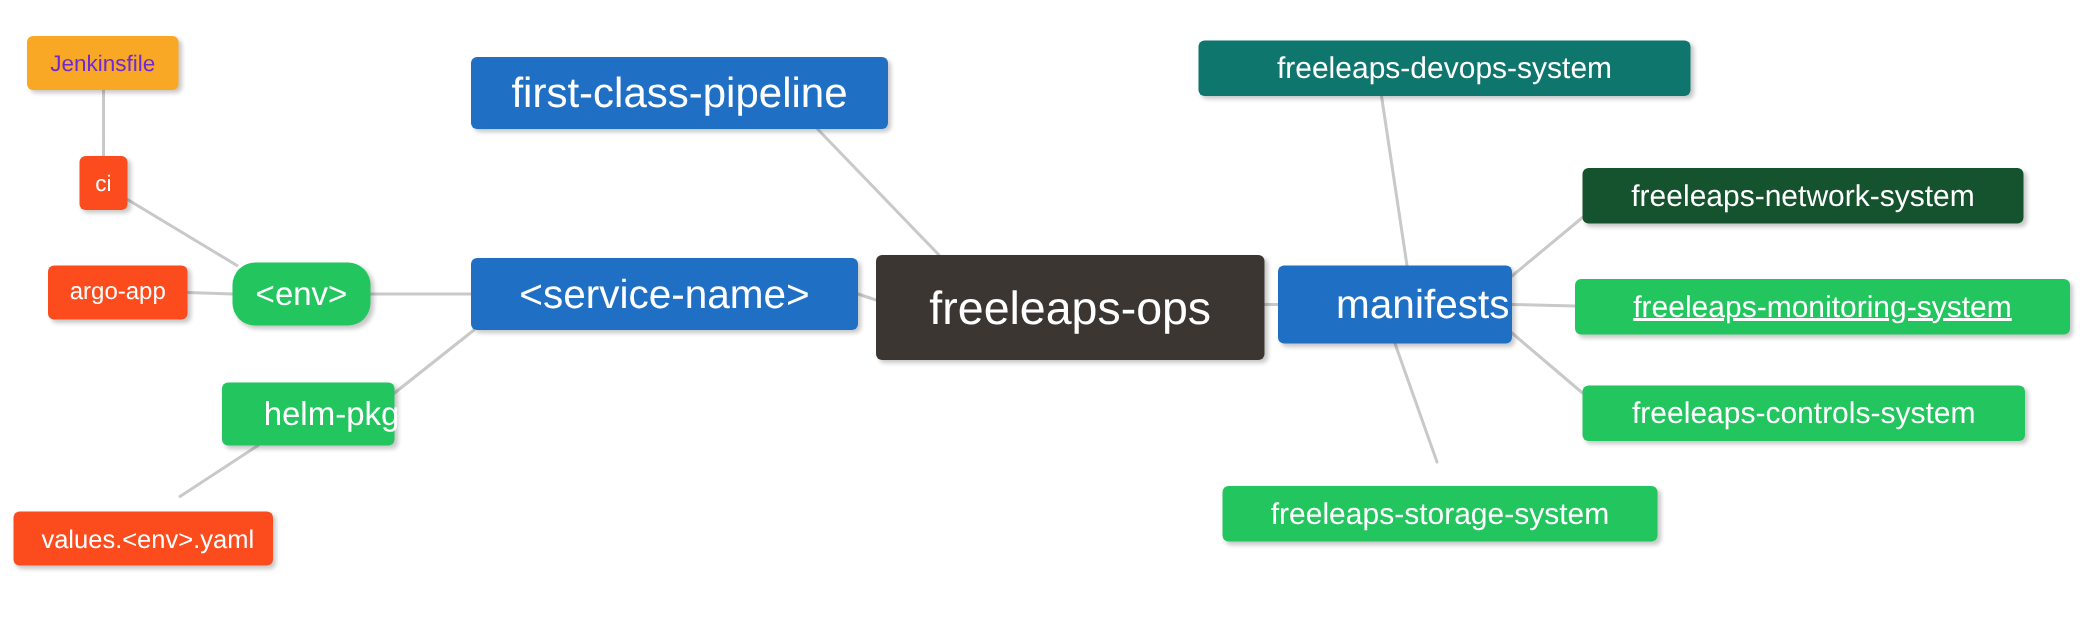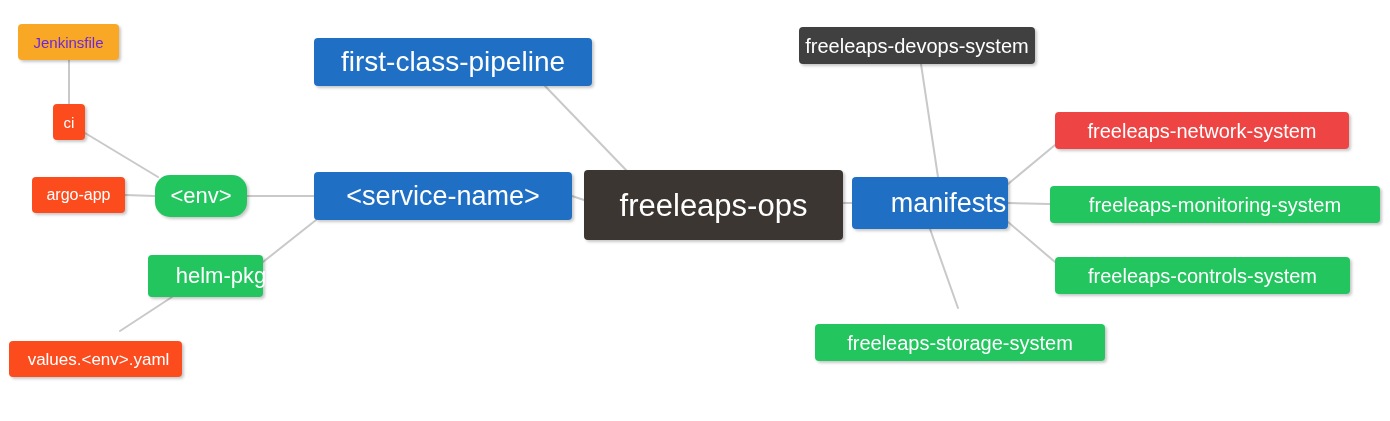--- a/index.html
+++ b/index.html
@@ -86,27 +86,27 @@
       </div>
       <div class="node" style="left: 314px; top: 172px; width: 258px; height: 48px; background: rgb(31, 111, 196); font-size: 27px; color: rgb(255, 255, 255);">
         <span class="node-label">&lt;service-name&gt;</span>
       </div>
       <div class="node" style="left: 584px; top: 170px; width: 259px; height: 70px; background: rgb(60, 54, 50); font-size: 31px; color: rgb(255, 255, 255);">
         <span class="node-label">freeleaps-ops</span>
       </div>
       <div class="node" style="left: 852px; top: 177px; width: 156px; height: 52px; background: rgb(31, 111, 196); font-size: 27px; color: rgb(255, 255, 255); padding-left: 47px;">
         <span class="node-label">manifests</span>
       </div>
-      <div class="node" style="left: 799px; top: 27px; width: 236px; height: 37px; background: #404040; font-size: 20px; color: rgb(255, 255, 255);">
+      <div class="node" style="left: 799px; top: 27px; width: 328px; height: 37px; background: #0f766e; font-size: 20px; color: rgb(255, 255, 255);">
         <span class="node-label">freeleaps-devops-system</span>
       </div>
-      <div class="node" style="left: 1055px; top: 112px; width: 294px; height: 37px; background: #ef4444; font-size: 20px; color: rgb(255, 255, 255);">
+      <div class="node" style="left: 1055px; top: 112px; width: 294px; height: 37px; background: #14532d; font-size: 20px; color: rgb(255, 255, 255);">
         <span class="node-label">freeleaps-network-system</span>
       </div>
-      <div class="node" style="left: 1050px; top: 186px; width: 330px; height: 37px; background: rgb(34, 197, 94); font-size: 20px; color: rgb(255, 255, 255);">
+      <div class="node" style="left: 1050px; top: 186px; width: 330px; height: 37px; background: rgb(34, 197, 94); font-size: 20px; color: rgb(255, 255, 255); text-decoration: underline;">
         <span class="node-label">freeleaps-monitoring-system</span>
       </div>
       <div class="node" style="left: 1055px; top: 257px; width: 295px; height: 37px; background: rgb(34, 197, 94); font-size: 20px; color: rgb(255, 255, 255);">
         <span class="node-label">freeleaps-controls-system</span>
       </div>
       <div class="node" style="left: 815px; top: 308px; width: 290px; height: 37px; background: rgb(34, 197, 94); font-size: 20px; color: rgb(255, 255, 255); margin-top: 16px;">
         <span class="node-label">freeleaps-storage-system</span>
       </div>
     </div>
 </div>

